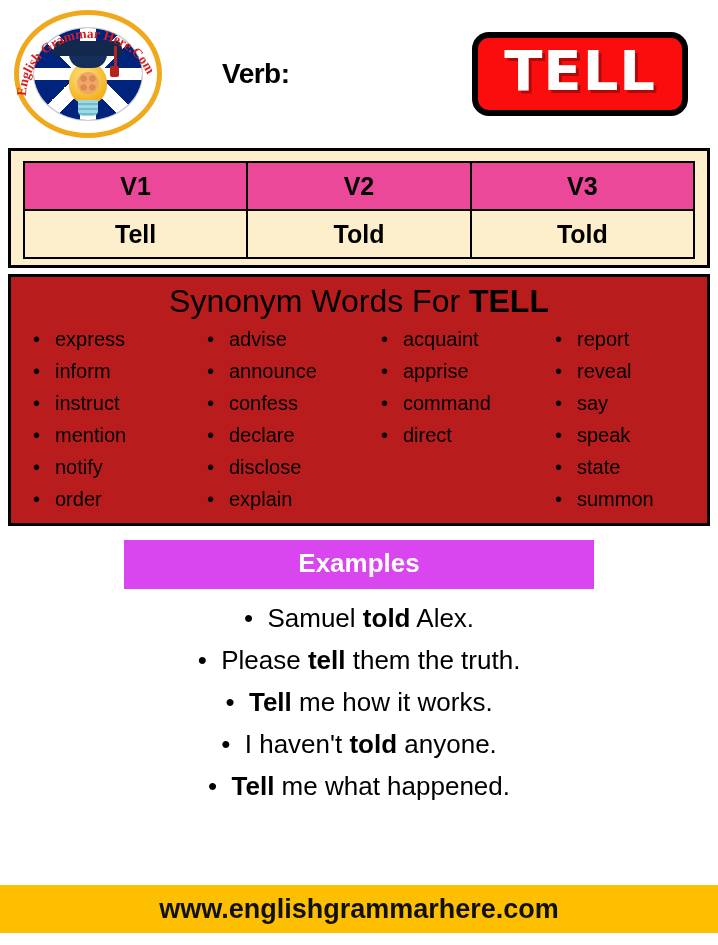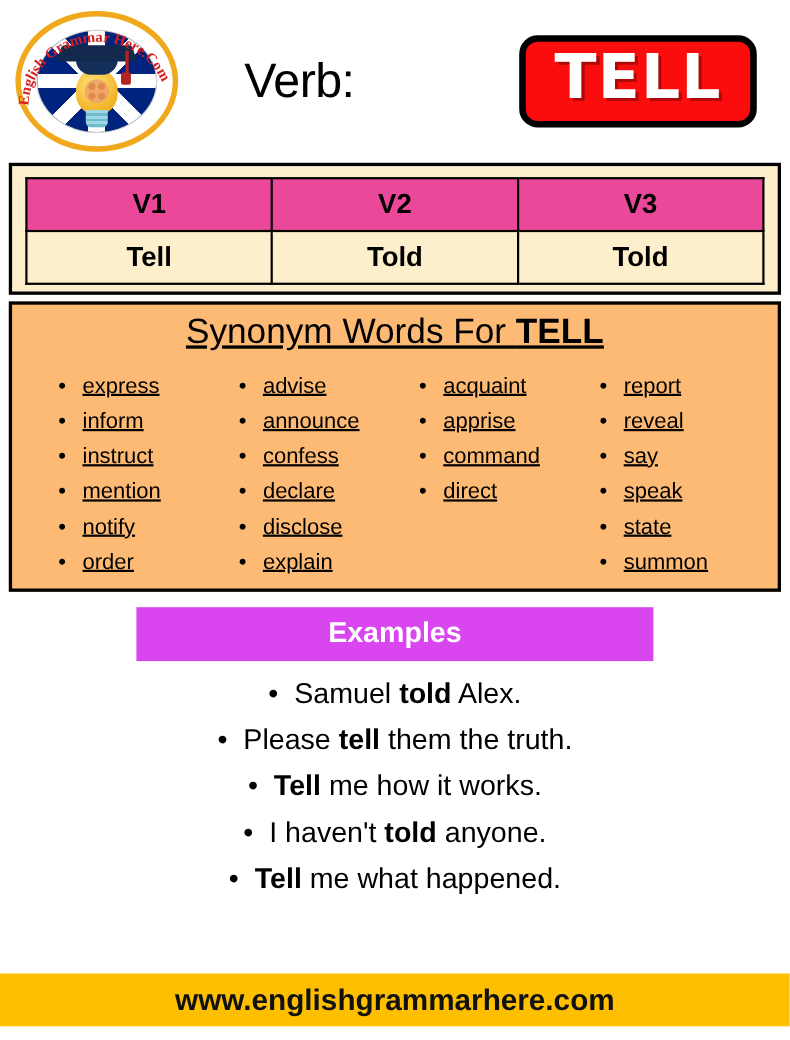--- a/index.html
+++ b/index.html
@@ -131,22 +131,22 @@
     pointer-events: none;
   }
   .logo-arc-text text {
     font-family: "Liberation Serif", serif;
     font-size: 13.5px;
     font-weight: bold;
   }
   .arc-red { fill: #D81E1E; }
 
   .verb-label {
-    font-size: 44px;
-    font-weight: normal;
+    font-size: 28px;
+    font-weight: bold;
     letter-spacing: -0.5px;
     margin-left: 52px;
     margin-right: 16px;
     white-space: nowrap;
   }
 
   .word-badge {
     flex: 0 0 auto;
     background: #FC0D0D;
     border: 6px solid #000000;
@@ -197,35 +197,33 @@
     font-weight: bold;
     height: 46px;
     padding: 0;
   }
   .forms-table th { background: #ec4899; }
   .forms-table td { background: #FDEFCB; }
 
   
   .syn-panel {
     margin: 6px 8px 0;
-    background: #fdba74;
+    background: #b91c1c;
     padding: 4px 0 8px;
-    text-decoration: underline;
   }
   .syn-title {
     text-align: center;
     font-size: 32px;
     line-height: 1.25;
     padding-bottom: 2px;
   }
   .syn-title b { font-weight: bold; }
   .syn-cols {
     display: flex;
-    padding: 0 20px;
-    margin-top: 12px;
+    padding: 0 0;
   }
   .syn-col {
     flex: 1 1 25%;
     list-style: none;
     margin: 0;
     padding: 0 0 0 22px;
     box-sizing: border-box;
   }
   .syn-col li {
     font-size: 20px;

